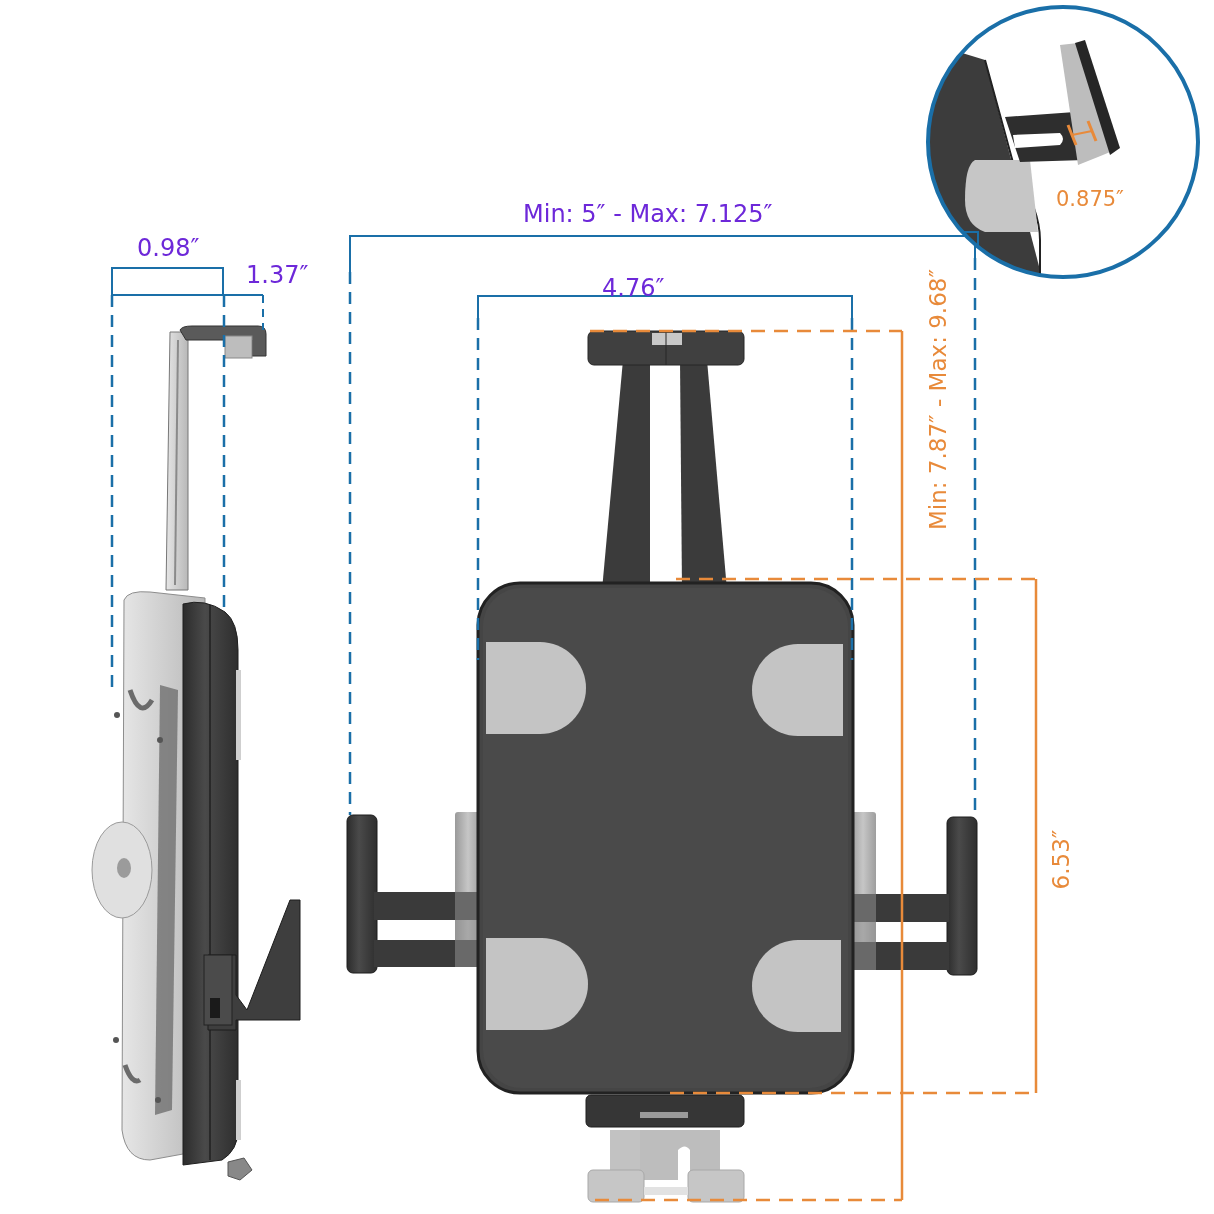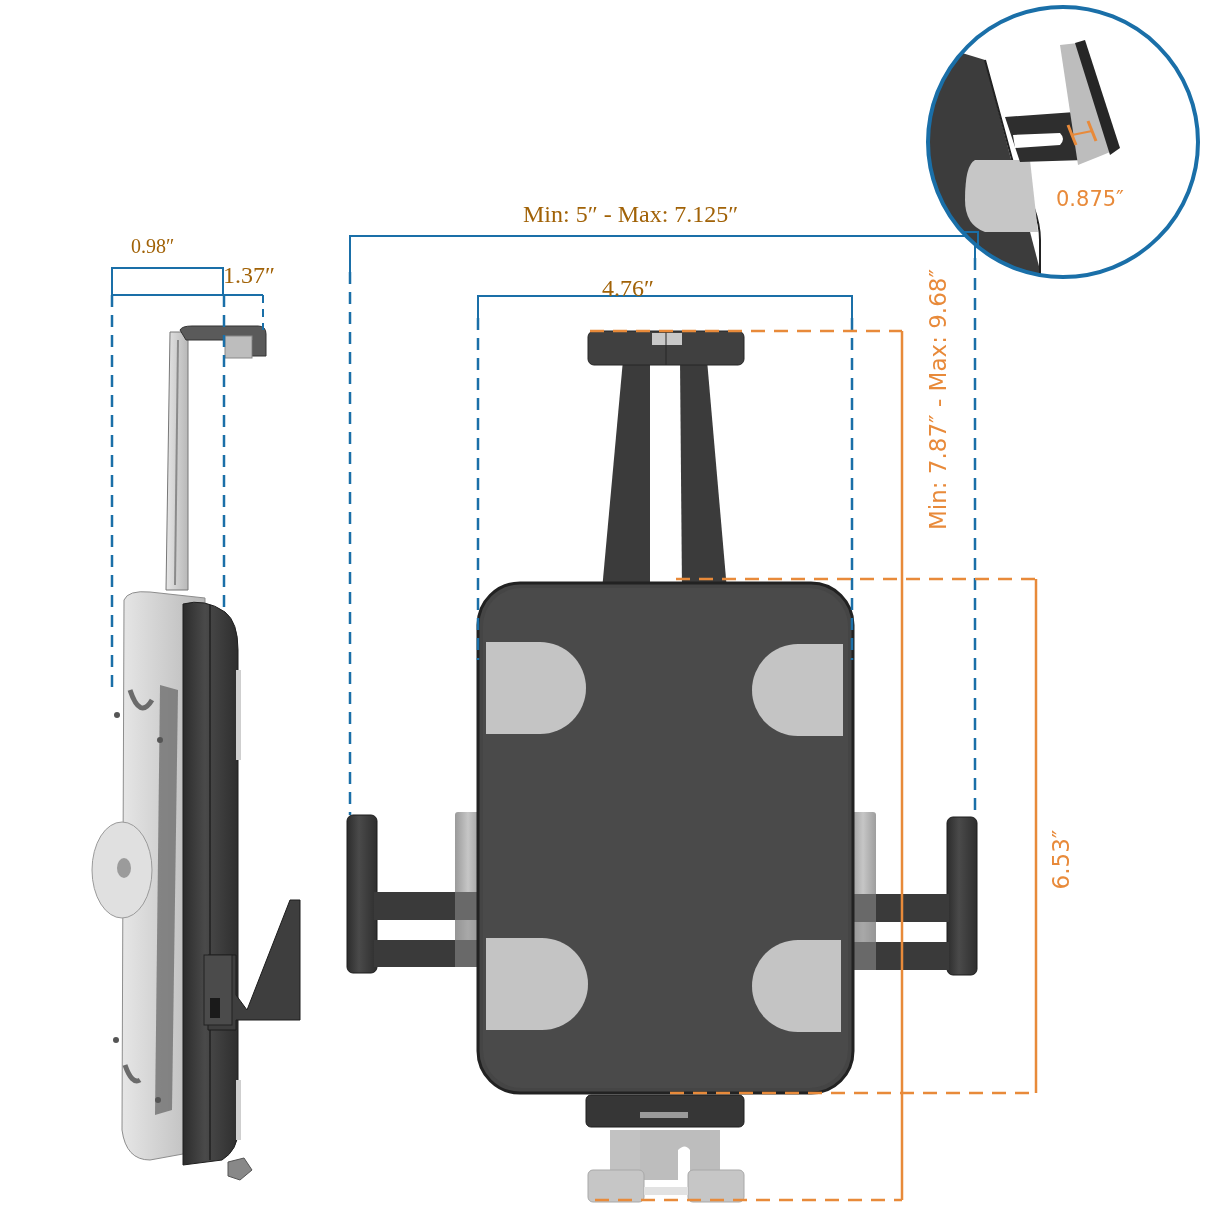--- a/index.html
+++ b/index.html
@@ -1,19 +1,19 @@
 <!DOCTYPE html>
 <html><head>
 <meta charset="utf-8">
 <style>
   html, body { margin: 0; padding: 0; background: #ffffff; }
   body { width: 1214px; height: 1214px; position: relative; overflow: hidden; font-family: "DejaVu Sans", "Liberation Sans", sans-serif; }
   #stage { position: absolute; left: 0; top: 0; width: 1214px; height: 1214px; }
   .lbl { position: absolute; font-family: "DejaVu Sans", sans-serif; white-space: nowrap; line-height: 1; }
-  .blue { color: #a16207; font-family: Liberation Serif, serif; }
+  .blue { color: #6d28d9; }
   .orange { color: #e88a3a; }
   .rot { transform-origin: center center; transform: rotate(-90deg); }
 </style>
 </head>
 <body>
 
 <div id="stage">
 
   <svg width="1214" height="1214" viewBox="0 0 1214 1214" xmlns="http://www.w3.org/2000/svg" style="position:absolute;left:0;top:0;">
     <defs>
@@ -162,22 +162,22 @@
         <line x1="1068" y1="125" x2="1076" y2="145" stroke="#e88a3a" stroke-width="3"></line>
         <line x1="1088" y1="121" x2="1096" y2="141" stroke="#e88a3a" stroke-width="3"></line>
         <line x1="1072" y1="135" x2="1092" y2="131" stroke="#e88a3a" stroke-width="2"></line>
 
         <polyline points="920,232 978,232 978,258" stroke="#1a6fa8" stroke-width="2" fill="none"></polyline>
       </g>
       <circle cx="1063" cy="142" r="135" fill="none" stroke="#1a6fa8" stroke-width="4"></circle>
     </g>
   </svg>
 
-  <div class="lbl blue" style="left:131px; top:236px; font-size:20px;">0.98″</div>
-  <div class="lbl blue" style="left:223px; top:263px; font-size:24px;">1.37″</div>
+  <div class="lbl blue" style="left:137px; top:236px; font-size:24px;">0.98″</div>
+  <div class="lbl blue" style="left:246px; top:263px; font-size:24px;">1.37″</div>
 
   <div class="lbl blue" style="left:523px; top:202px; font-size:24px;">Min: 5″ - Max: 7.125″</div>
   <div class="lbl blue" style="left:602px; top:270px; font-size:24px;margin-top:6px;">4.76″</div>
 
   <div class="lbl orange rot" style="left:778px; top:388px; width:320px; text-align:center; font-size:23px;">Min: 7.87″ - Max: 9.68″</div>
 
   <div class="lbl orange rot" style="left:1021px; top:848px; width:80px; text-align:center; font-size:23px;">6.53″</div>
 
   <div class="lbl orange" style="left:1056px; top:189px; font-size:21px;">0.875″</div>
 

